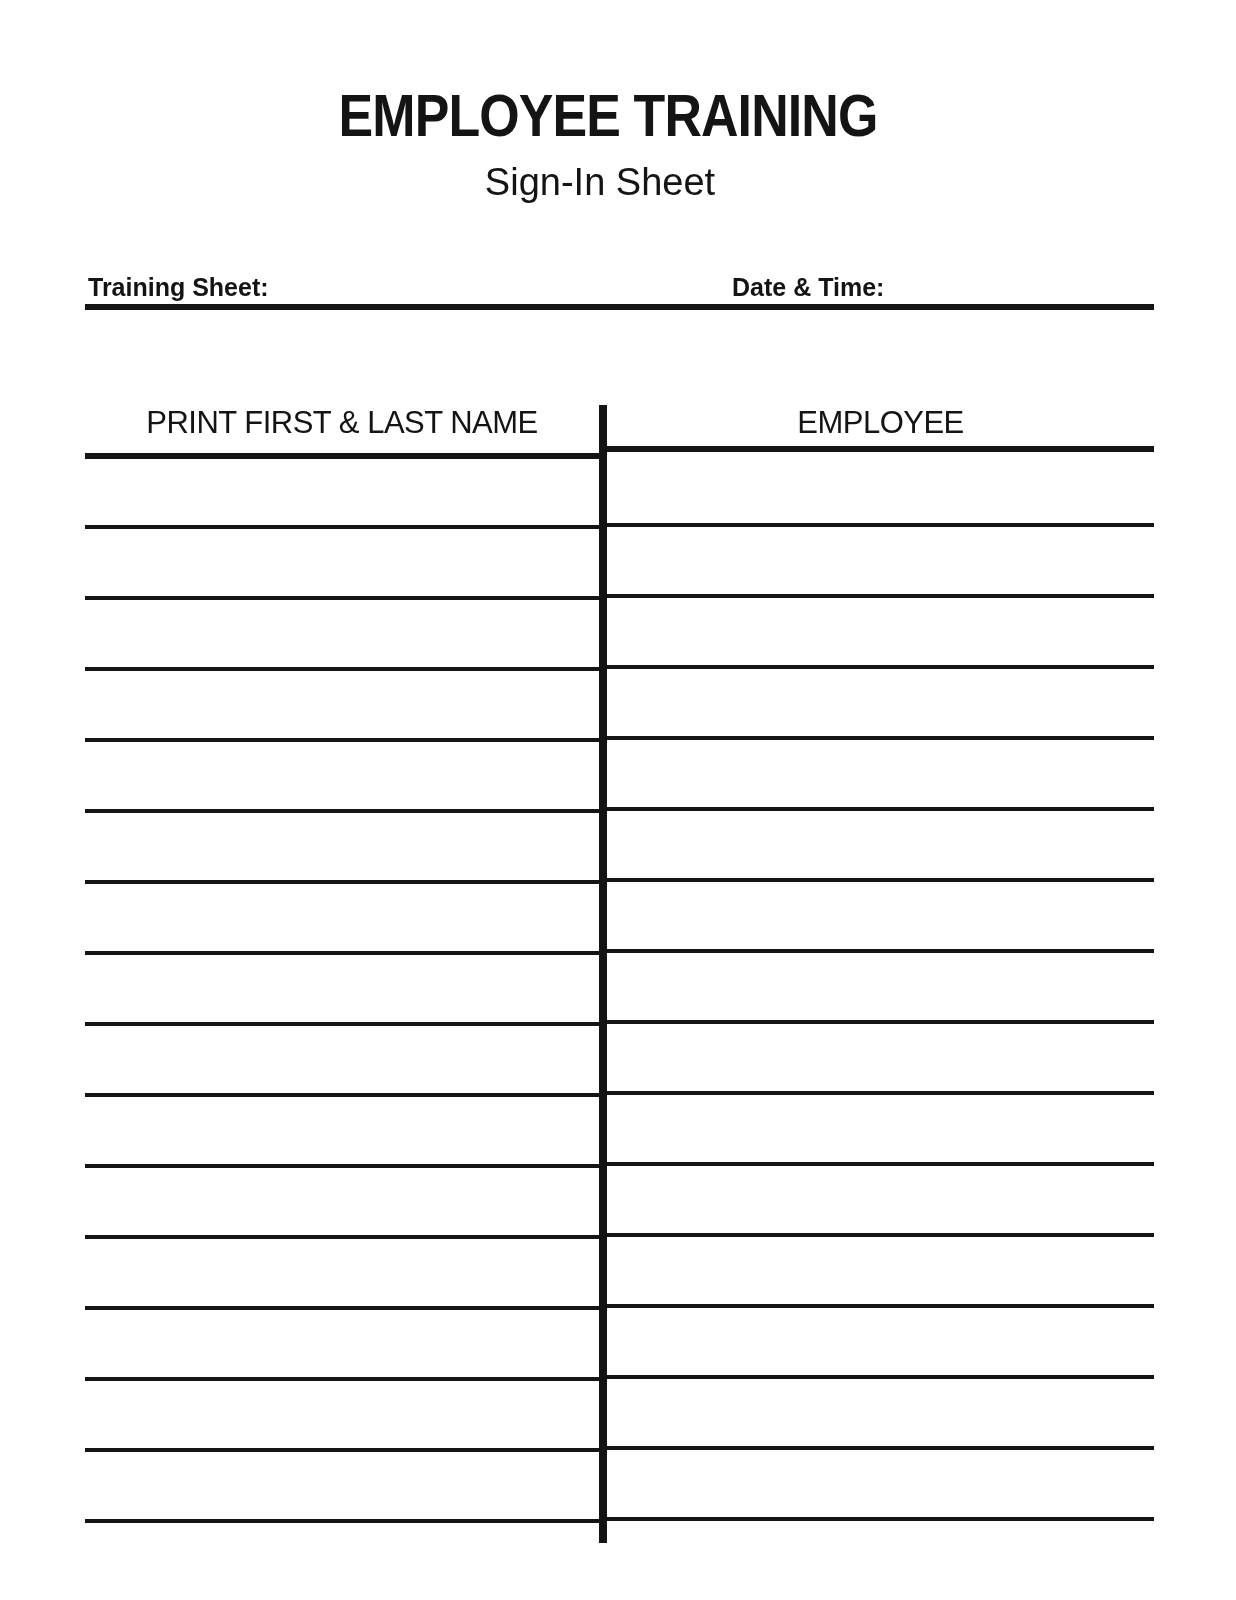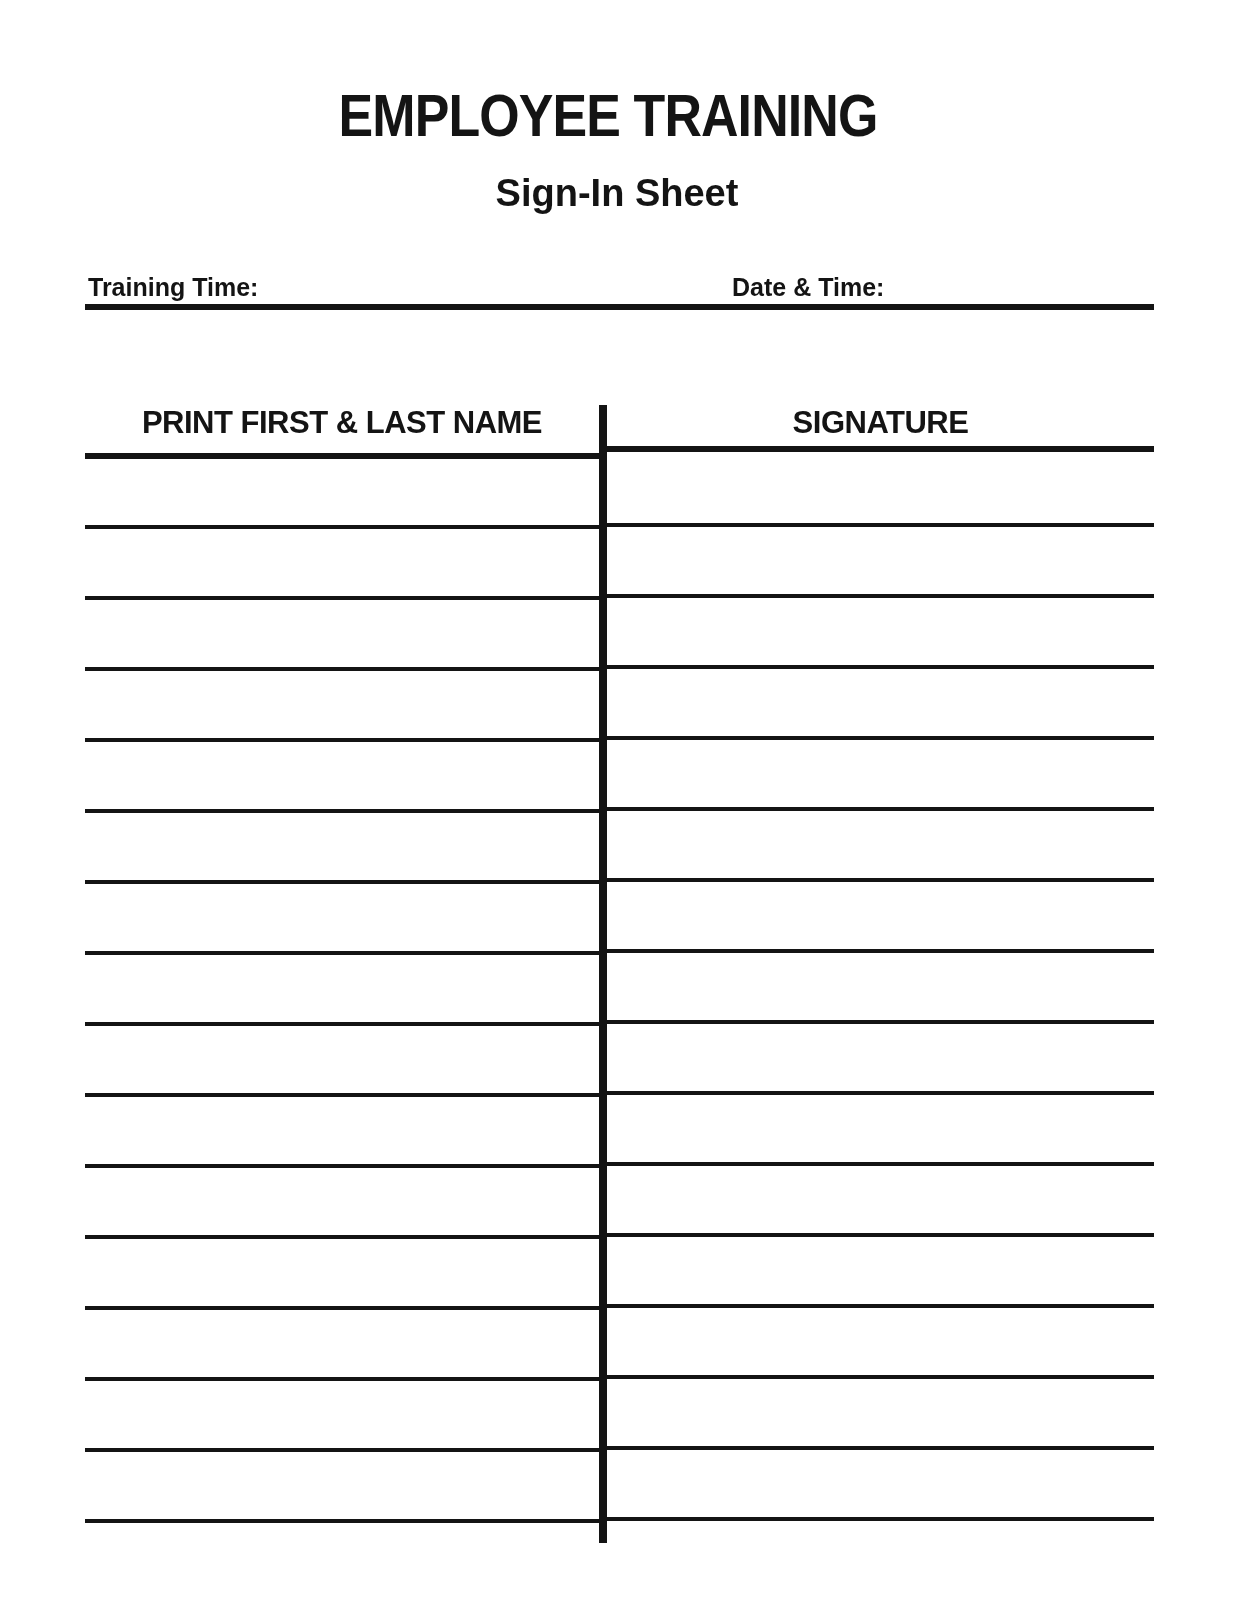--- a/index.html
+++ b/index.html
@@ -23,29 +23,28 @@
     width: 1216px;
     text-align: center;
     font-size: 59px;
     font-weight: 700;
     letter-spacing: -1px;
     line-height: 59px;
     transform: scaleX(0.88);
     white-space: nowrap;
   }
   .doc-subtitle {
-    top: 174px;
+    top: 163px;
     left: 0;
     width: 1200px;
     text-align: center;
     font-size: 38px;
-    font-weight: 700;
+    font-weight: 400;
     line-height: 38px;
     white-space: nowrap;
-    margin-left: 17px;
   }
 
   .fill-label {
     top: 275px;
     font-size: 25px;
     font-weight: 700;
     line-height: 25px;
     white-space: nowrap;
   }
   .label-topic    { left: 88px;  }
@@ -69,21 +68,21 @@
     left: 514px;
     top: 0;
     width: 8px;
     height: 1138px;
     background: #141414;
     z-index: 3;
   }
   .col-header {
     top: 2px;
     font-size: 31px;
-    font-weight: 700;
+    font-weight: 400;
     letter-spacing: -0.5px;
     line-height: 31px;
     text-align: center;
     white-space: nowrap;
   }
   .col-header.left  { left: 0;     width: 514px; }
   .col-header.right { left: 522px; width: 547px; }
 
   .header-rule {
     height: 6px;
@@ -104,31 +103,31 @@
 </style>
 </head>
 <body>
 
 <div>
 
   <div class="abs doc-title">EMPLOYEE TRAINING</div>
 
   <div class="abs doc-subtitle">Sign-In Sheet</div>
 
-  <div class="abs fill-label label-topic">Training Time:</div>
+  <div class="abs fill-label label-topic">Training Sheet:</div>
 
   <div class="abs fill-label label-datetime">Date &amp; Time:</div>
 
   <div class="abs top-rule"></div>
 
   <div class="abs sign-table">
 
     <div class="abs col-header left">PRINT FIRST &amp; LAST NAME</div>
 
-    <div class="abs col-header right">SIGNATURE</div>
+    <div class="abs col-header right">EMPLOYEE</div>
 
     <div class="abs header-rule left"></div>
 
     <div class="abs header-rule right"></div>
 
     <div class="abs col-divider"></div>
 
     <div id="table-rows">
         <div class="row-line left" style="top: 120px;"></div>
         <div class="row-line right" style="top: 118px;"></div>

